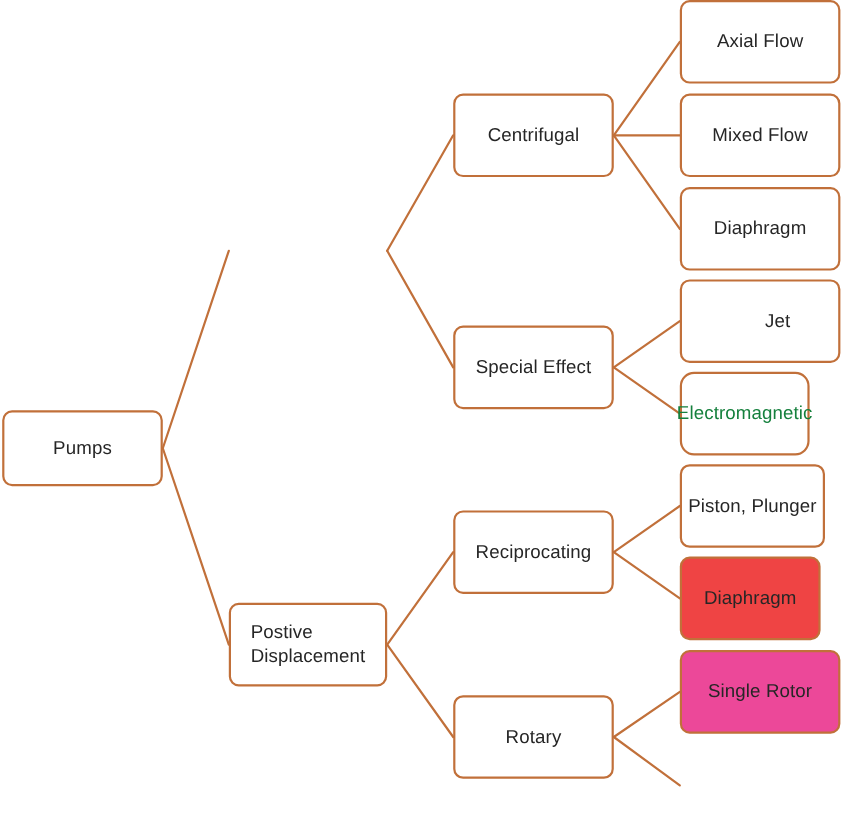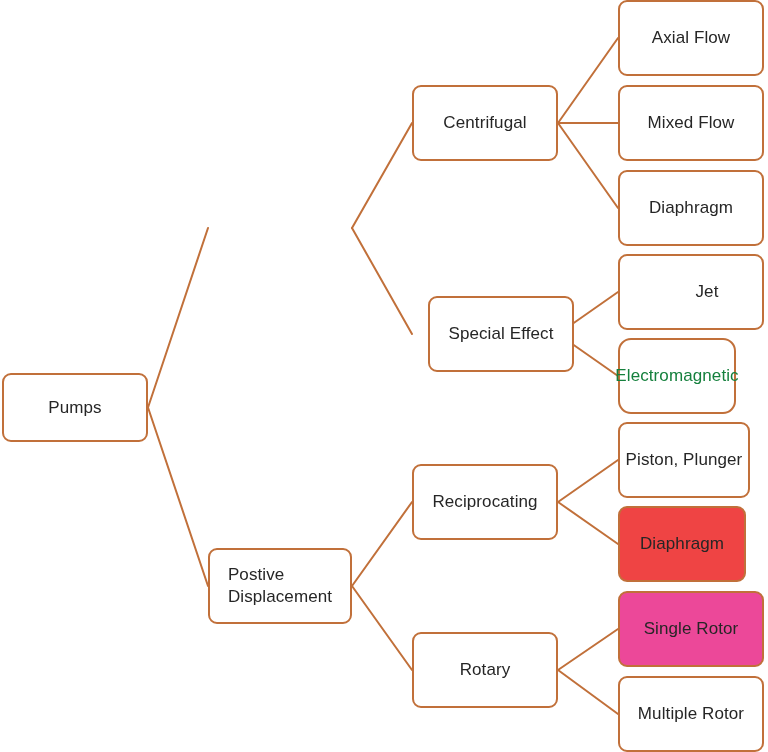--- a/index.html
+++ b/index.html
@@ -72,21 +72,21 @@
 <div class="node-box" style="left: 2px; top: 373px; width: 146px; height: 69px; border-color: rgb(193, 112, 58); background: rgb(255, 255, 255); color: rgb(38, 38, 38);">
       <span class="node-label">Pumps</span>
     </div>
     <div class="node-box" style="left: 208px; top: 548px; width: 144px; height: 76px; border-color: rgb(193, 112, 58); background: rgb(255, 255, 255); color: rgb(38, 38, 38);">
       <span class="node-label">Postive
 Displacement</span>
     </div>
     <div class="node-box" style="left: 412px; top: 85px; width: 146px; height: 76px; border-color: rgb(193, 112, 58); background: rgb(255, 255, 255); color: rgb(38, 38, 38);">
       <span class="node-label">Centrifugal</span>
     </div>
-    <div class="node-box" style="left: 412px; top: 296px; width: 146px; height: 76px; border-color: rgb(193, 112, 58); background: rgb(255, 255, 255); color: rgb(38, 38, 38); margin-left: 16px;">
+    <div class="node-box" style="left: 412px; top: 296px; width: 146px; height: 76px; border-color: rgb(193, 112, 58); background: rgb(255, 255, 255); color: rgb(38, 38, 38);">
       <span class="node-label">Special Effect</span>
     </div>
     <div class="node-box" style="left: 412px; top: 464px; width: 146px; height: 76px; border-color: rgb(193, 112, 58); background: rgb(255, 255, 255); color: rgb(38, 38, 38);">
       <span class="node-label">Reciprocating</span>
     </div>
     <div class="node-box" style="left: 412px; top: 632px; width: 146px; height: 76px; border-color: rgb(193, 112, 58); background: rgb(255, 255, 255); color: rgb(38, 38, 38);">
       <span class="node-label">Rotary</span>
     </div>
     <div class="node-box" style="left: 618px; top: 0px; width: 146px; height: 76px; border-color: rgb(193, 112, 58); background: rgb(255, 255, 255); color: rgb(38, 38, 38);">
       <span class="node-label">Axial Flow</span>
@@ -105,16 +105,13 @@
     </div>
     <div class="node-box" style="left: 618px; top: 422px; width: 132px; height: 76px; border-color: rgb(193, 112, 58); background: rgb(255, 255, 255); color: rgb(38, 38, 38);">
       <span class="node-label">Piston, Plunger</span>
     </div>
     <div class="node-box" style="left: 618px; top: 506px; width: 128px; height: 76px; border-color: rgb(193, 112, 58); background: #ef4444; color: rgb(38, 38, 38);">
       <span class="node-label">Diaphragm</span>
     </div>
     <div class="node-box" style="left: 618px; top: 591px; width: 146px; height: 76px; border-color: rgb(193, 112, 58); background: #ec4899; color: rgb(38, 38, 38);">
       <span class="node-label">Single Rotor</span>
     </div>
-    <div class="node-box" style="left: 618px; top: 676px; width: 146px; height: 76px; border-color: rgb(193, 112, 58); background: rgb(255, 255, 255); color: rgb(38, 38, 38);">
-      <span class="node-label">Multiple Rotor</span>
-    </div>
   </div>
 
 </body></html>

